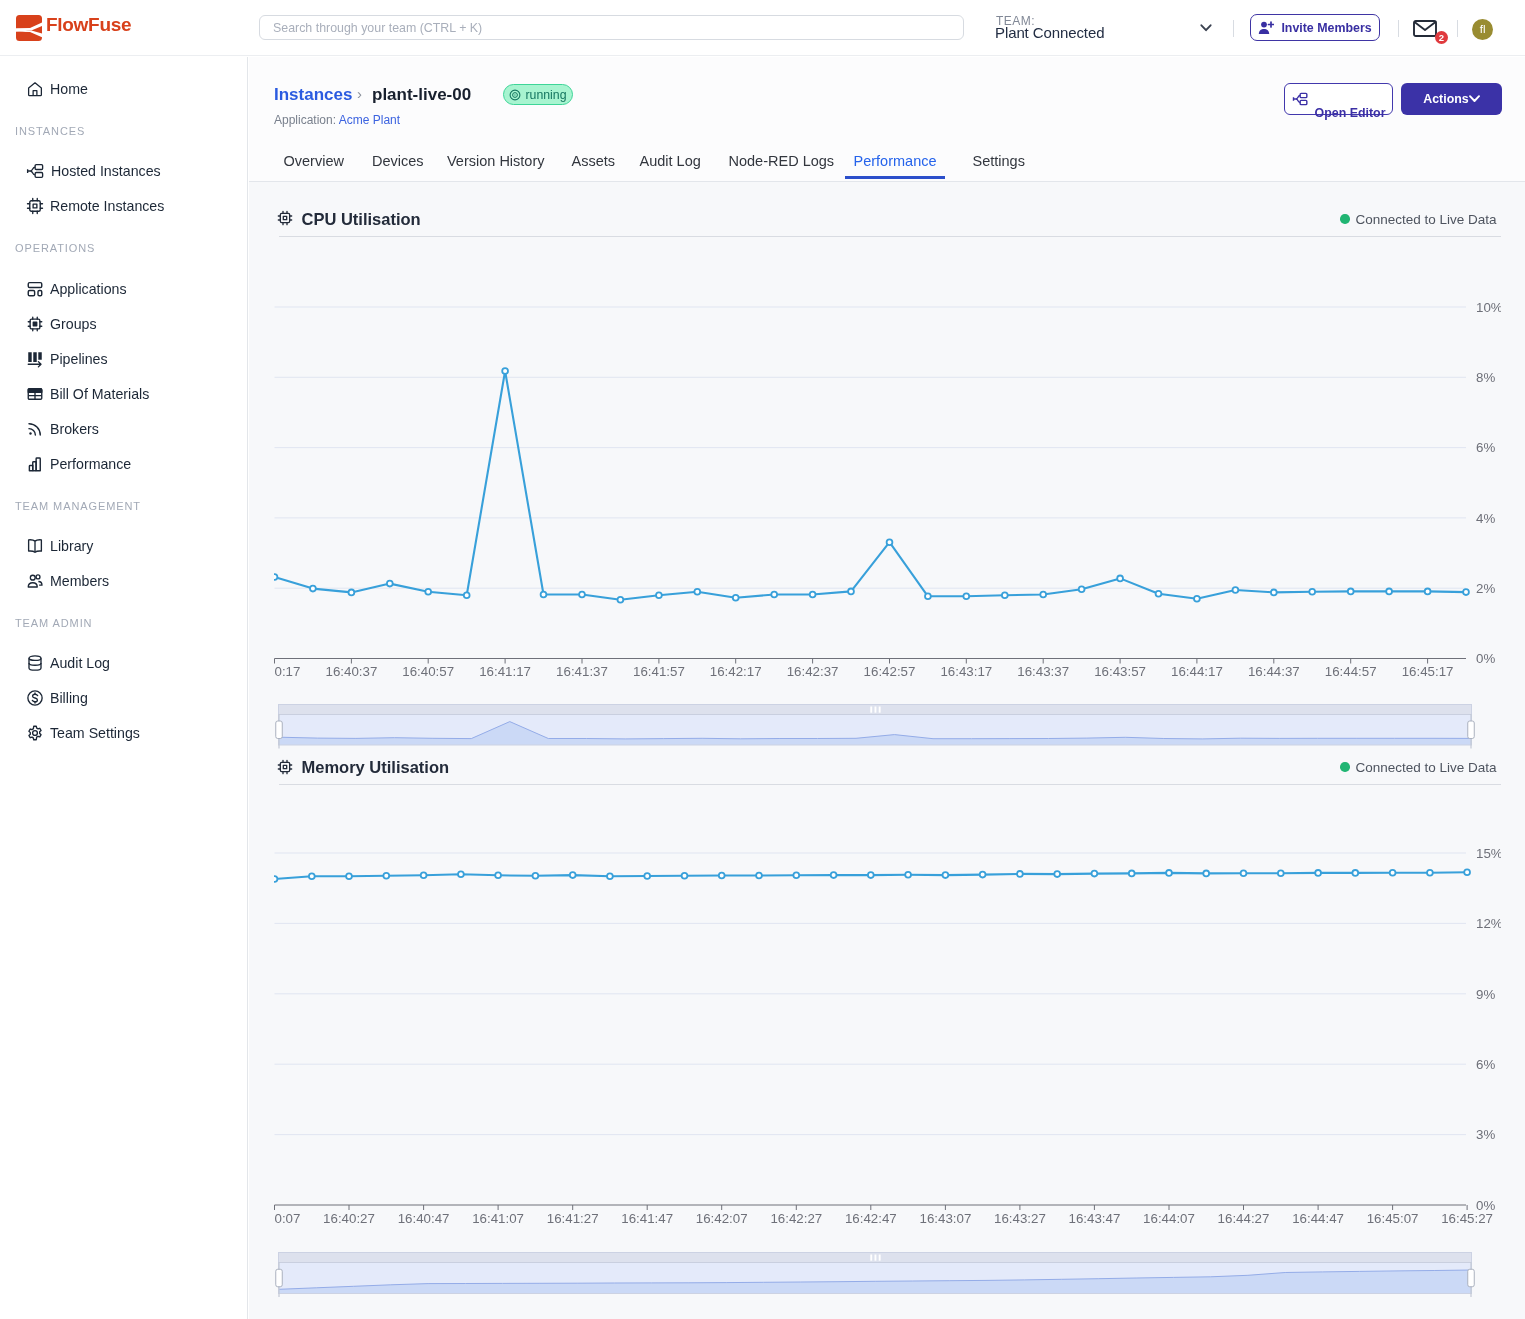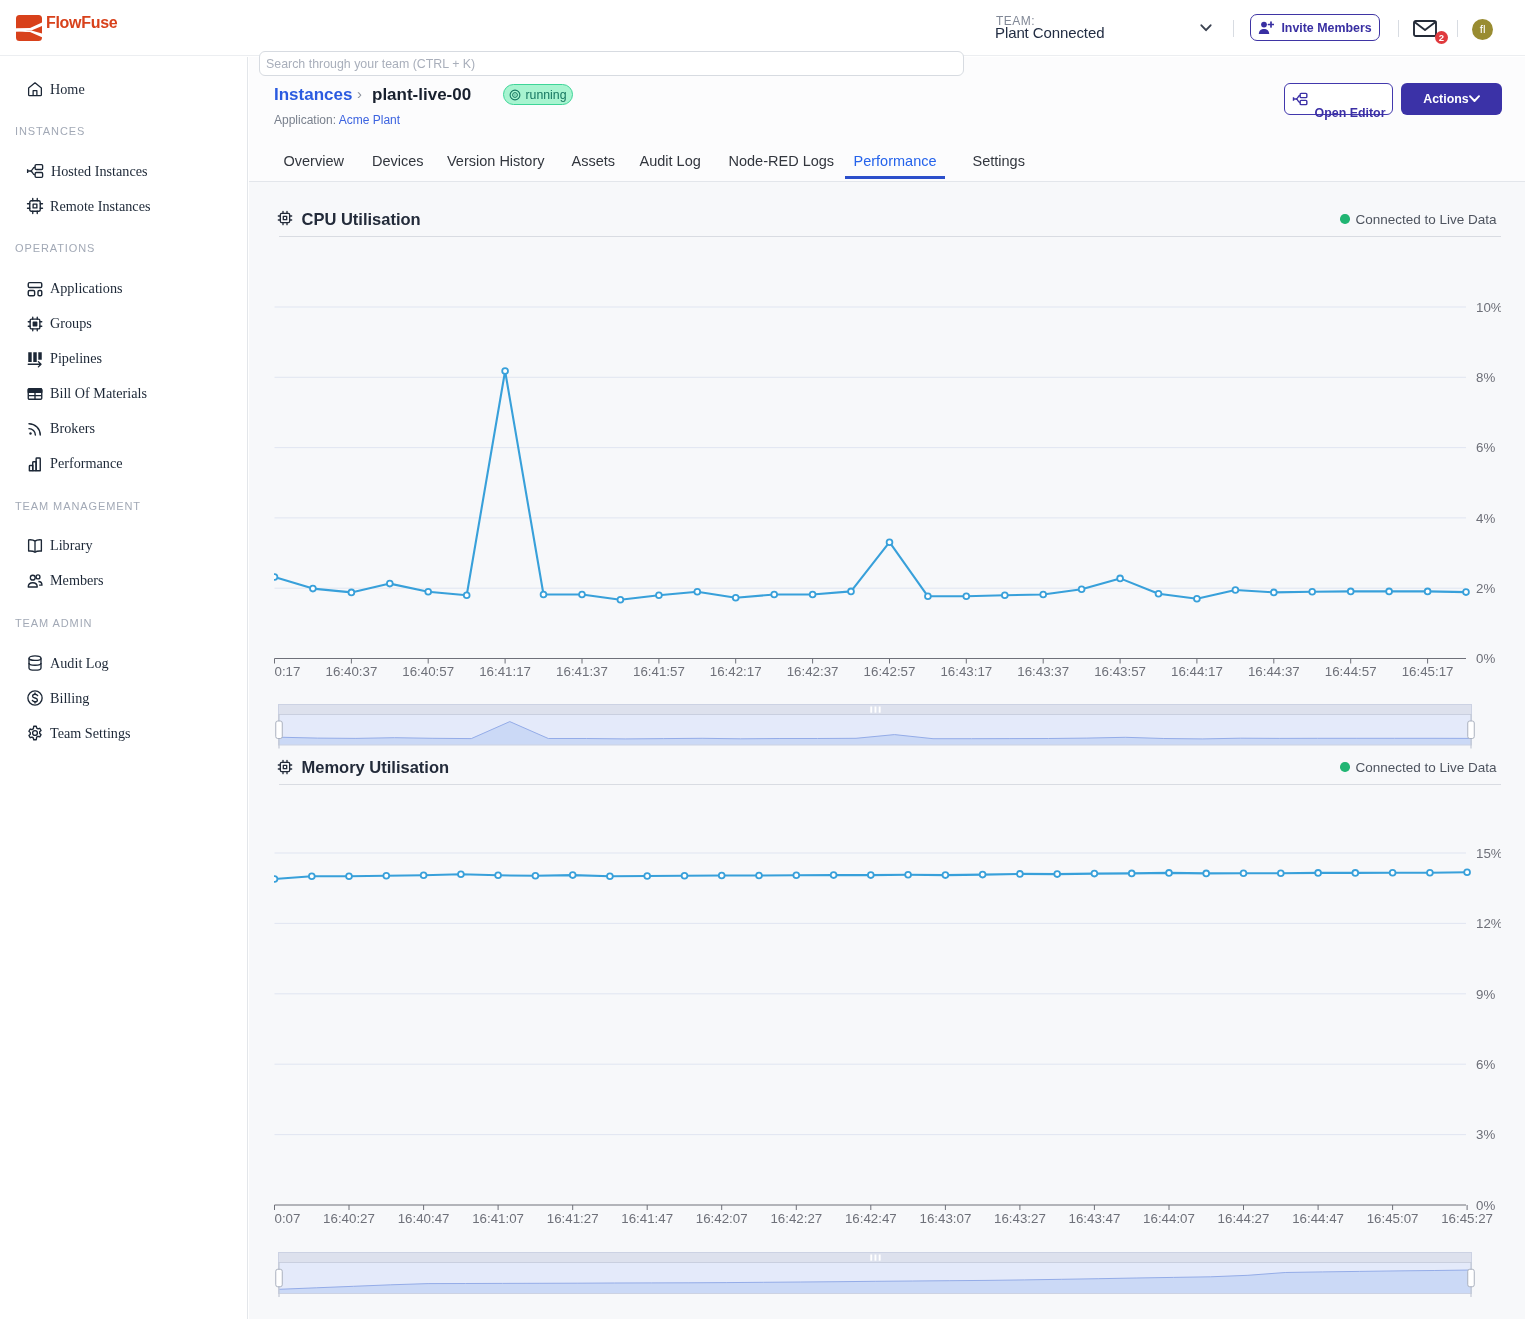--- a/index.html
+++ b/index.html
@@ -1,42 +1,42 @@
 <!DOCTYPE html>
 <html><head>
 <meta charset="utf-8">
 <style>
 * { margin:0; padding:0; box-sizing:border-box; }
 html,body { width:1525px; height:1319px; overflow:hidden; background:#ffffff;
   font-family:"Liberation Sans", sans-serif; }
 #page { position:relative; width:1525px; height:1319px; }
 .abs { position:absolute; }
 .nav { position:absolute; left:0; width:232px; height:35px; display:flex; align-items:center;
-  padding-left:26px; gap:6px; font-size:14.2px; color:#1c2736;font-family:Liberation Serif, serif; }
+  padding-left:26px; gap:6px; font-size:14.2px; color:#1c2736; }
 .nav svg { flex:0 0 auto; }
 .navsec { position:absolute; left:15px; font-size:11px; letter-spacing:0.9px; color:#a2a9b6; }
 .tab { position:absolute; top:152.5px; font-size:14.5px; color:#32363e; }
 </style>
 </head>
 <body>
 <div id="page">
 
 <div class="abs" style="left:0;top:0;width:1525px;height:56px;background:#ffffff;border-bottom:1px solid #eceef1;"></div>
 <div class="abs" style="left:249px;top:57px;width:1276px;height:124px;background:#fcfcfd;"></div>
 <div class="abs" style="left:249px;top:181px;width:1276px;height:1px;background:#e3e6eb;"></div>
 <div class="abs" style="left:249px;top:182px;width:1276px;height:1137px;background:#f7f8fa;"></div>
 <div class="abs" style="left:0;top:57px;width:248px;height:1262px;background:#ffffff;border-right:1px solid #e3e6ea;"></div>
 
 <svg class="abs" style="left:16px;top:15px;" width="26" height="26" viewBox="0 0 26 26">
  <path d="M0 3.5 A3.5 3.5 0 0 1 3.5 0 H22.5 A3.5 3.5 0 0 1 26 3.5 V22.5 A3.5 3.5 0 0 1 22.5 26 H3.5 A3.5 3.5 0 0 1 0 22.5 Z" fill="#d8411b"></path>
  <path d="M0 13.3 L14 12.9 L26 7.5 L26 11.1 L15.4 15.6 L0 16.8 Z" fill="#ffffff"></path>
  <path d="M15.4 15.6 L26 18.6 L26 22.3 L14 16.9 L0 16.8 Z" fill="#ffffff"></path>
 </svg>
-<div class="abs" style="left:46px;top:14px;font-size:16px;font-weight:bold;color:#d8411b;letter-spacing:-0.3px;">FlowFuse</div>
-<div class="abs" style="left:259px;top:15px;width:705px;height:25px;border:1px solid #d7dbe1;border-radius:6px;background:#fff;display:flex;align-items:center;padding-left:6px;font-size:12.4px;color:#a9afbb;margin-top:36px;">Search through your team (CTRL + K)</div>
+<div class="abs" style="left:46px;top:14px;font-size:19px;font-weight:bold;color:#d8411b;letter-spacing:-0.3px;">FlowFuse</div>
+<div class="abs" style="left:259px;top:15px;width:705px;height:25px;border:1px solid #d7dbe1;border-radius:6px;background:#fff;display:flex;align-items:center;padding-left:13px;font-size:12.4px;color:#a9afbb;">Search through your team (CTRL + K)</div>
 <div class="abs" style="left:996px;top:13.5px;font-size:12px;letter-spacing:0.5px;color:#818896;">TEAM:</div>
 <div class="abs" style="left:995px;top:23.5px;font-size:15px;letter-spacing:-0.1px;color:#222d43;">Plant Connected</div>
 <svg class="abs" style="left:1200px;top:24px;" width="12" height="8" viewBox="0 0 12 8">
       <path d="M1.4 1.3 L6 6.2 L10.6 1.3" fill="none" stroke="#3a4150" stroke-width="1.9" stroke-linecap="round" stroke-linejoin="round"></path>
     </svg>
 <div class="abs" style="left:1233px;top:20px;width:1px;height:17px;background:#d8dce2;"></div>
 <div class="abs" style="left:1250px;top:14px;width:130px;height:27px;border:1.3px solid #3f35a4;border-radius:7px;background:#fff;display:flex;align-items:center;justify-content:center;gap:7px;">
  <svg width="16" height="14" viewBox="0 0 16 14">
         <circle cx="6" cy="3.6" r="2.9" fill="#392fa2"></circle>
         <path d="M0.8 13 C0.8 9.8 3 7.9 6 7.9 C9 7.9 11.2 9.8 11.2 13 Z" fill="#392fa2"></path>

